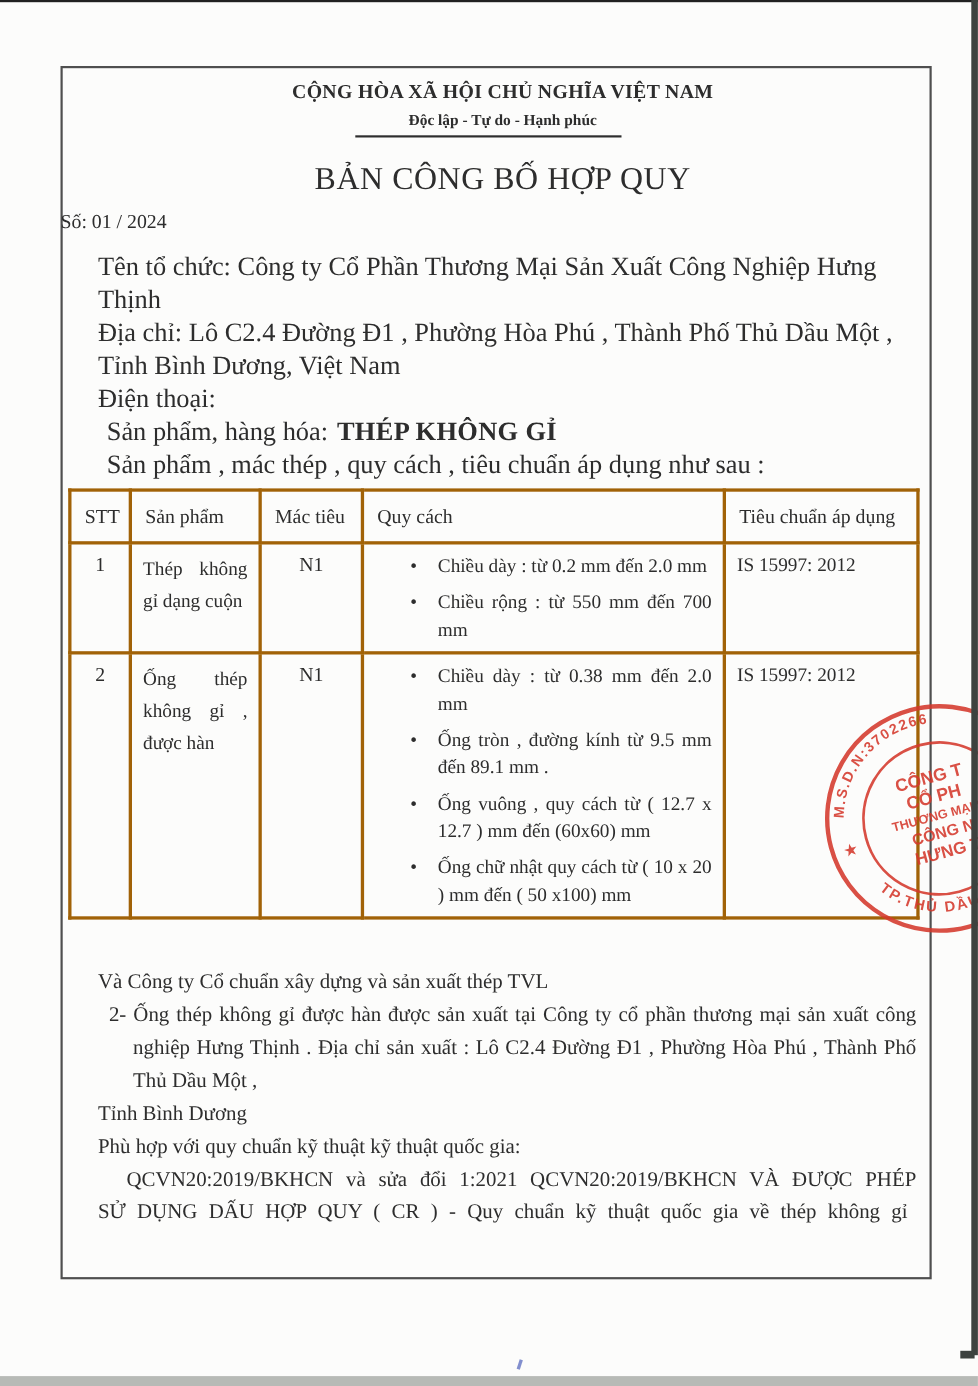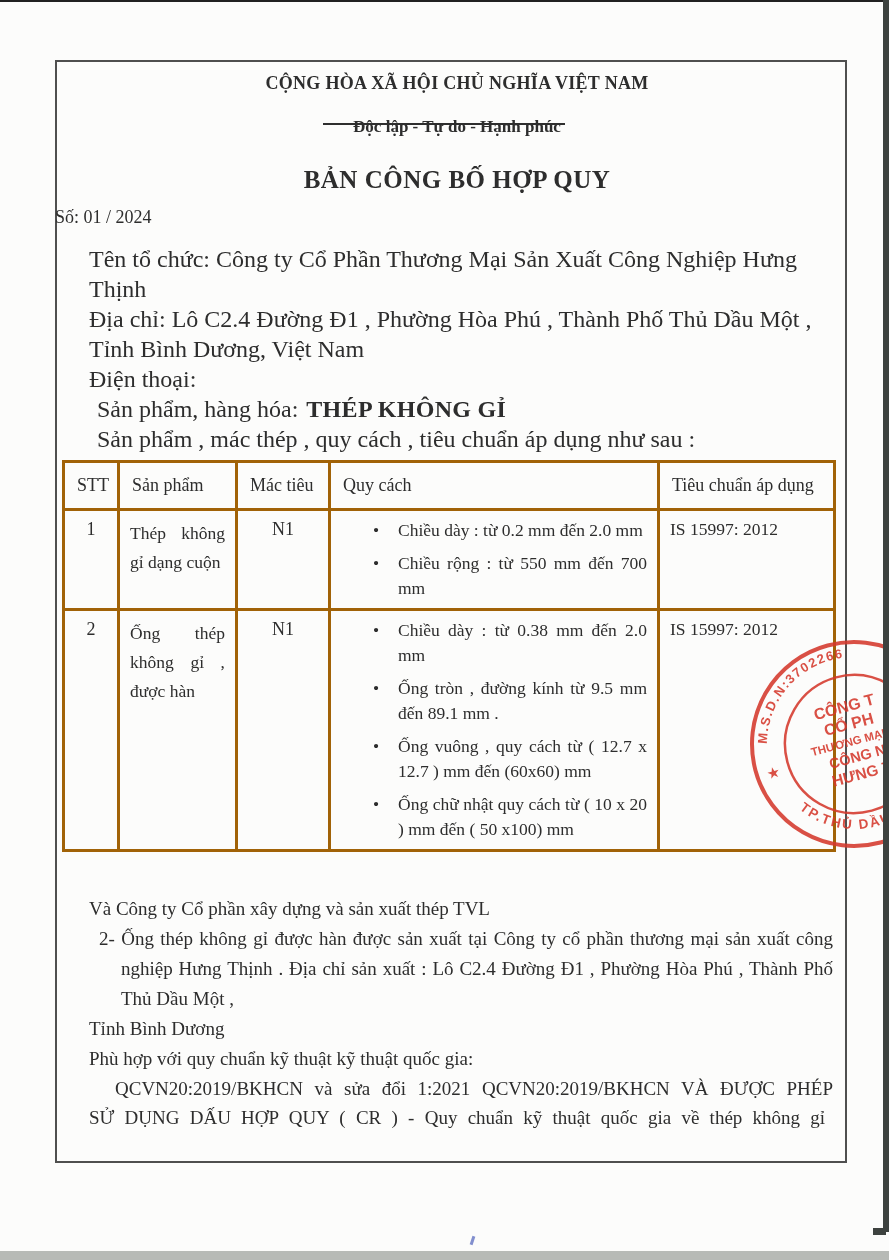--- a/index.html
+++ b/index.html
@@ -15,23 +15,23 @@
   .edge-bottom{position:absolute;left:0;top:1251px;width:889px;height:9px;background:#b7bab6;z-index:4;}
   .ink-speck{position:absolute;left:471px;top:1236px;width:3px;height:9px;background:#5a6bbf;transform:rotate(18deg);opacity:.75;z-index:4;}
 
   .page-frame{
     position:absolute;left:55px;top:60px;width:792px;height:1103px;
     border:2px solid #4f4f4f;box-sizing:border-box;z-index:1;
   }
   .content{position:absolute;left:55px;top:60px;width:804px;z-index:1;}
 
   .nat1{padding-top:12px;text-align:center;font-weight:bold;font-size:18px;line-height:23px;letter-spacing:.3px;}
-  .nat2{text-align:center;font-weight:bold;font-size:17px;line-height:21px;margin-top:21px;}
+  .nat2{text-align:center;font-weight:bold;font-size:14px;line-height:21px;margin-top:5px;}
   .motto-underline{position:absolute;left:268px;top:63px;width:242px;height:2px;background:#2e2e2e;}
-  .doc-title{margin:29px 0 0 0;text-align:center;font-weight:bold;font-size:25px;line-height:27px;letter-spacing:.5px;}
+  .doc-title{margin:29px 0 0 0;text-align:center;font-weight:normal;font-size:29px;line-height:27px;letter-spacing:.5px;}
   .doc-no{margin-top:13px;font-size:18px;line-height:22px;}
 
   .paras{margin-top:16px;padding:0 26px 0 34px;font-size:24px;line-height:30px;}
   .paras p{margin:0;}
   .p-indent{padding-left:8px;}
   .bold-val{font-weight:bold;margin-left:8px;letter-spacing:.3px;}
 
   table.products{
     margin:6px 0 0 7px;border-collapse:collapse;width:771px;
     font-size:17.5px;table-layout:fixed;
@@ -126,21 +126,21 @@
         <div class="spec">Ống tròn , đường kính từ 9.5 mm đến 89.1 mm .</div>
         <div class="spec">Ống vuông , quy cách từ ( 12.7 x 12.7 ) mm đến (60x60) mm</div>
         <div class="spec">Ống chữ nhật quy cách từ ( 10 x 20 ) mm đến ( 50 x100) mm</div>
       </td>
       <td class="std">IS 15997: 2012</td>
     </tr>
   </tbody>
     </table>
 
   <div class="notes">
-    <div>Và Công ty Cổ phần xây dựng và sản xuất thép TVL</div>
+    <div>Và Công ty Cổ chuẩn xây dựng và sản xuất thép TVL</div>
     <div class="n-hang">2- Ống thép không gỉ được hàn được sản xuất tại Công ty cổ phần thương mại sản xuất công nghiệp Hưng Thịnh . Địa chỉ sản xuất : Lô C2.4 Đường Đ1 , Phường Hòa Phú , Thành Phố Thủ Dầu Một ,</div>
     <div>Tỉnh Bình Dương</div>
     <div>Phù hợp với quy chuẩn kỹ thuật kỹ thuật quốc gia:</div>
     <div class="compliance">QCVN20:2019/BKHCN và sửa đổi 1:2021 QCVN20:2019/BKHCN VÀ ĐƯỢC PHÉP SỬ DỤNG DẤU HỢP QUY ( CR ) - Quy chuẩn kỹ thuật quốc gia về thép không gỉ</div>
   </div>
 </div>
 
 <svg class="stamp" viewBox="0 0 232 232" xmlns="http://www.w3.org/2000/svg">
   <g transform="rotate(-15 116 116)" fill="none" stroke="#d5392c">
     <circle cx="116" cy="116" r="102" stroke-width="4"></circle>

